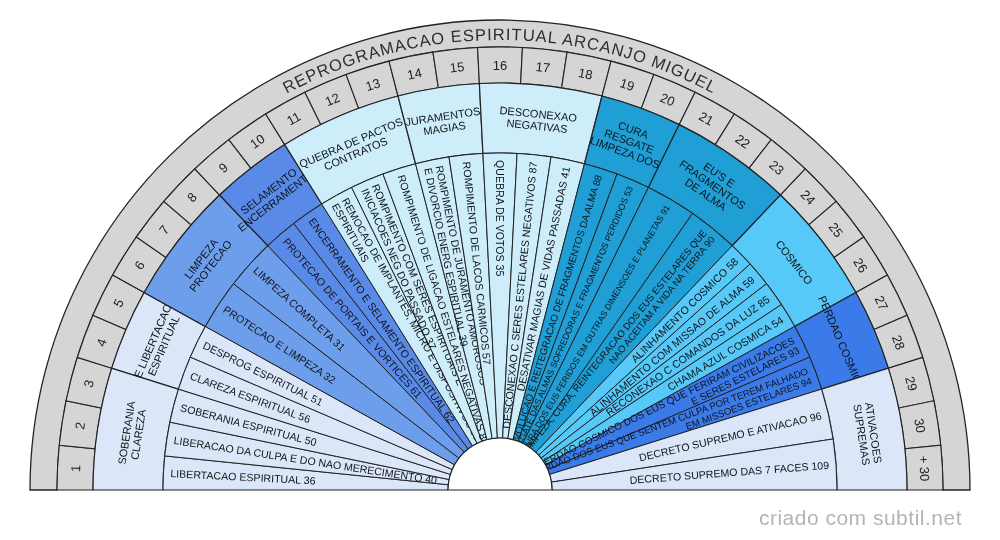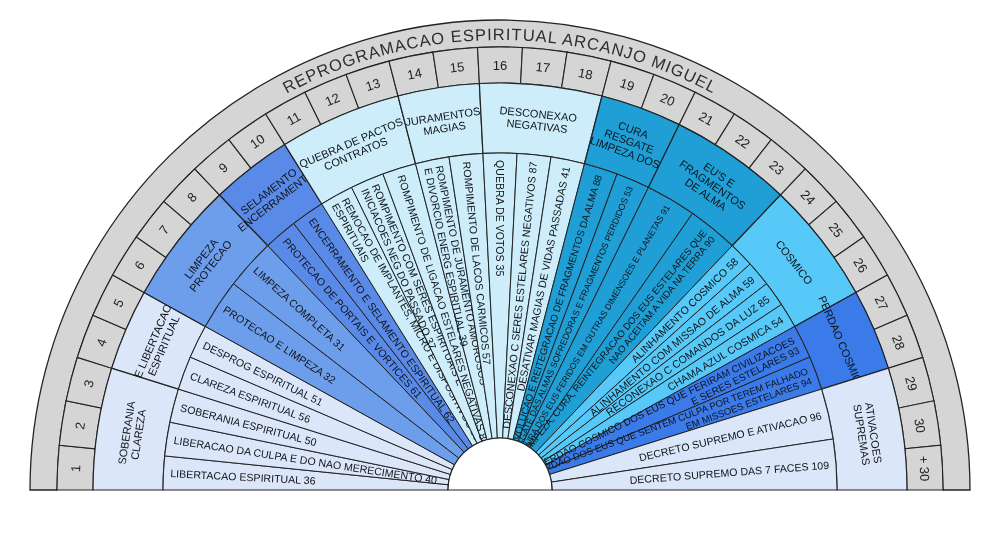--- a/index.html
+++ b/index.html
@@ -173,13 +173,14 @@
       <path d="M 809.69 357.10 A 337 337 0 0 1 821.54 389.11 L 549.62 474.43 A 52 52 0 0 0 547.79 469.49 Z" fill="#3b7ae9" stroke="#232323" stroke-width="1"></path>
       <text transform="translate(809.46 375.39) rotate(-20.32)" text-anchor="end" font-size="9.62" fill="#101418"><tspan x="0" dy="-0.18000000000000005em">PERDAO DOS EUS QUE SENTEM CULPA POR TEREM FALHADO</tspan><tspan x="0" dy="1.08em">EM MISSOES ESTELARES 94</tspan></text>
       <path d="M 888.33 368.16 A 407 407 0 0 1 907.00 490.00 L 837.00 490.00 A 337 337 0 0 0 821.54 389.11 Z" fill="#dbe6f8" stroke="#232323" stroke-width="1.2"></path>
       <text transform="translate(867.71 433.67) rotate(81.29)" text-anchor="middle" font-size="11" fill="#101418"><tspan x="0" dy="-0.18000000000000005em">ATIVACOES</tspan><tspan x="0" dy="1.08em">SUPREMAS</tspan></text>
       <path d="M 821.54 389.11 A 337 337 0 0 1 833.11 438.97 L 551.40 482.13 A 52 52 0 0 0 549.62 474.43 Z" fill="#dbe6f8" stroke="#232323" stroke-width="1"></path>
       <text transform="translate(821.46 415.40) rotate(-13.06)" text-anchor="end" font-size="10.60" fill="#101418"><tspan x="0" dy="0.36em">DECRETO SUPREMO E ATIVACAO 96</tspan></text>
       <path d="M 833.11 438.97 A 337 337 0 0 1 837.00 490.00 L 552.00 490.00 A 52 52 0 0 0 551.40 482.13 Z" fill="#dbe6f8" stroke="#232323" stroke-width="1"></path>
       <text transform="translate(829.05 464.94) rotate(-4.35)" text-anchor="end" font-size="10.60" fill="#101418"><tspan x="0" dy="0.36em">DECRETO SUPREMO DAS 7 FACES 109</tspan></text>
       <path d="M 448.00 490.00 A 52 52 0 0 1 474.00 444.97 A 52 52 0 0 1 526.00 444.97 A 52 52 0 0 1 552.00 490.00 Z" fill="#ffffff" stroke="#232323" stroke-width="1.2"></path>
     </svg>
+  <a class="footer">criado com subtil.net</a>
 </div>
 
 </body></html>

